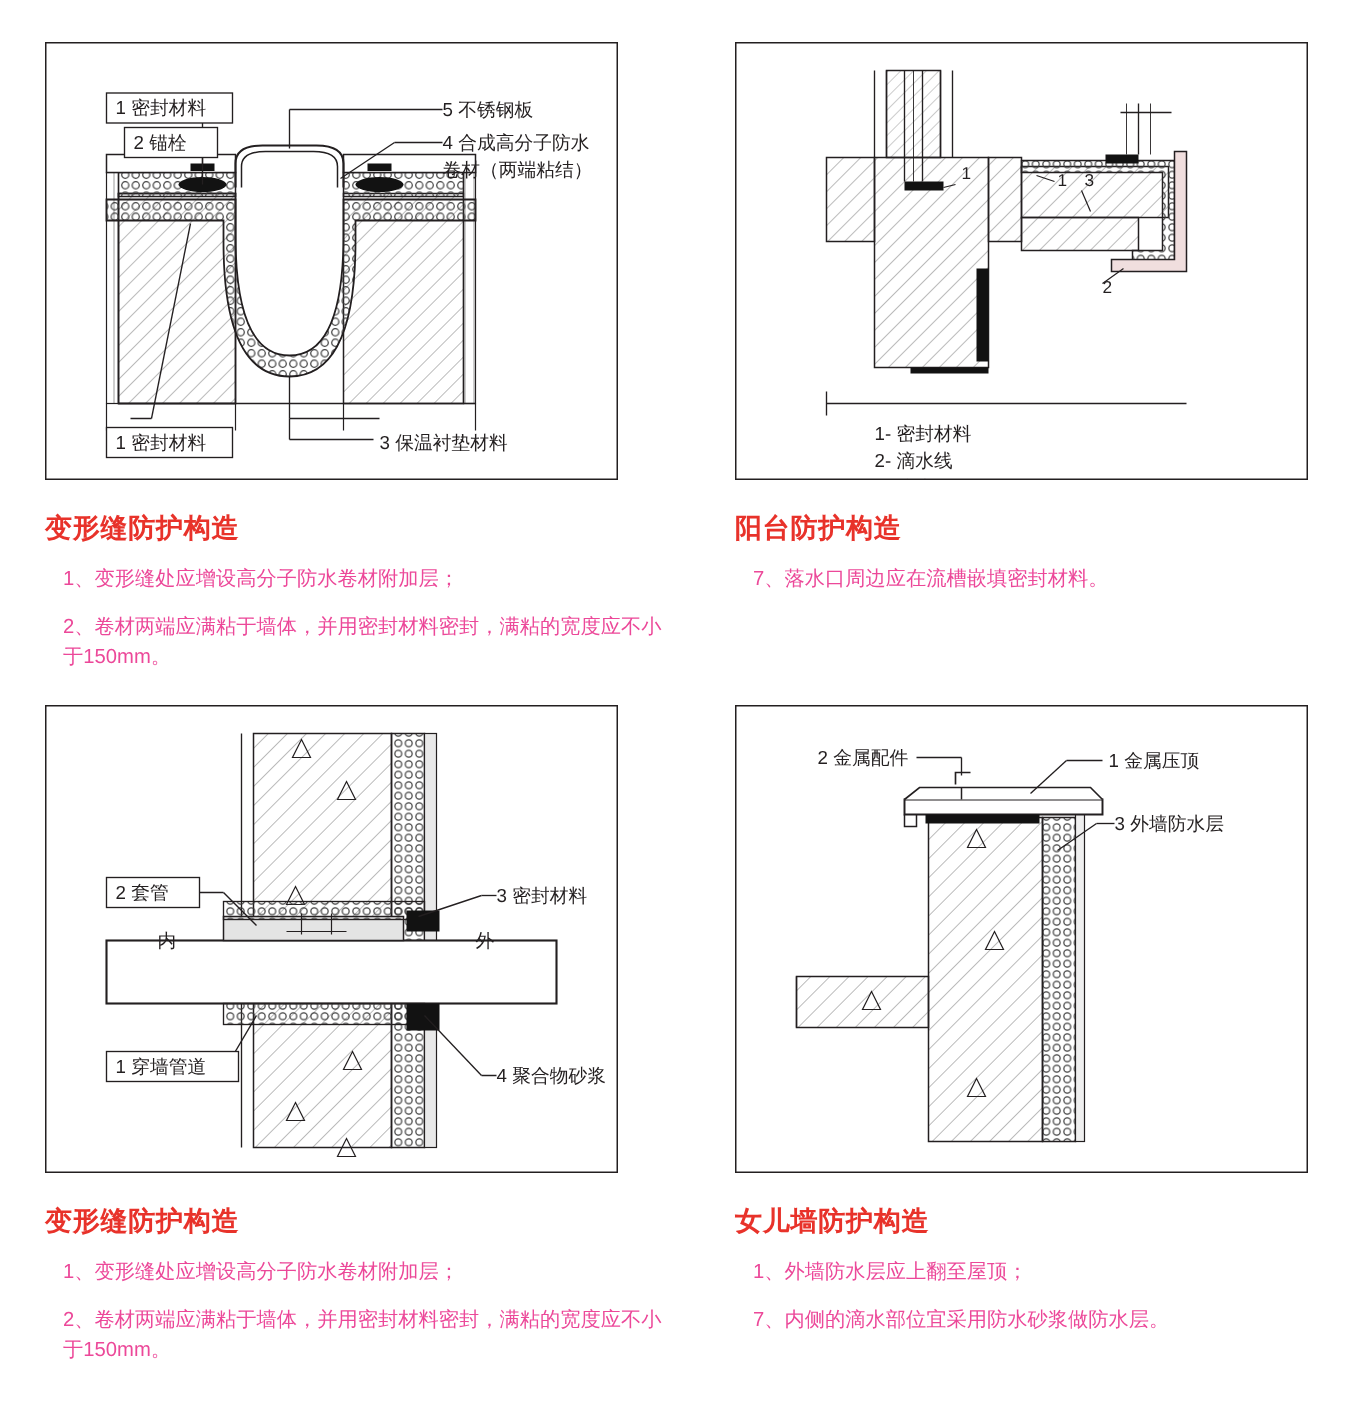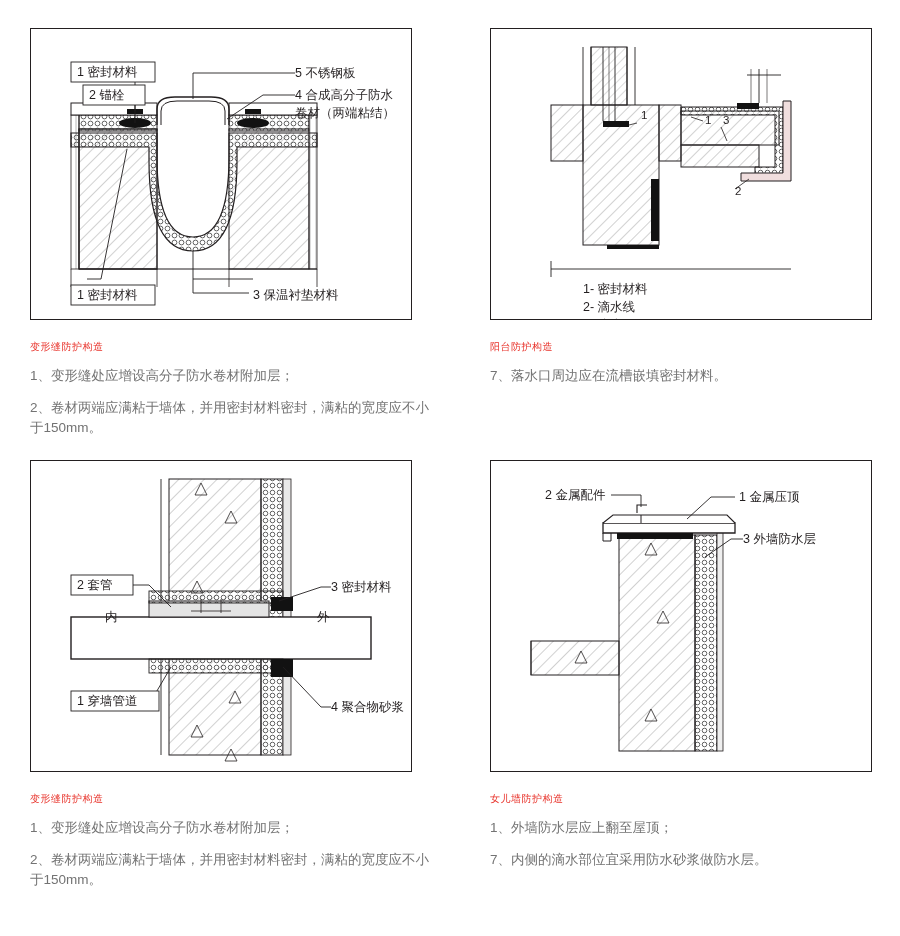--- a/index.html
+++ b/index.html
@@ -32,30 +32,30 @@
     height: 290px;
     position: relative;
     background: #fff;
     overflow: hidden;
   }
   .figure-box.tall {
     height: 310px;
   }
   .cap-title {
     color: #e8322a;
-    font-size: 10px;
+    font-size: 18px;
     margin: 20px 0 12px 0;
-    font-weight: normal;
+    font-weight: bold;
     letter-spacing: 0.5px;
   }
   .cap-line {
     font-size: 13.5px;
     line-height: 20px;
-    margin: 0 0 12px 0;
-    color: #737373;
+    margin: 0 0 12px 12px;
+    color: #ec4899;
     max-width: 400px;
   }
   svg { display: block; }
   .lbl {
     font-size: 12.5px;
     fill: #231f20;
     font-family: "Liberation Sans", sans-serif;
   }
   .lbl-sm {
     font-size: 11.5px;

